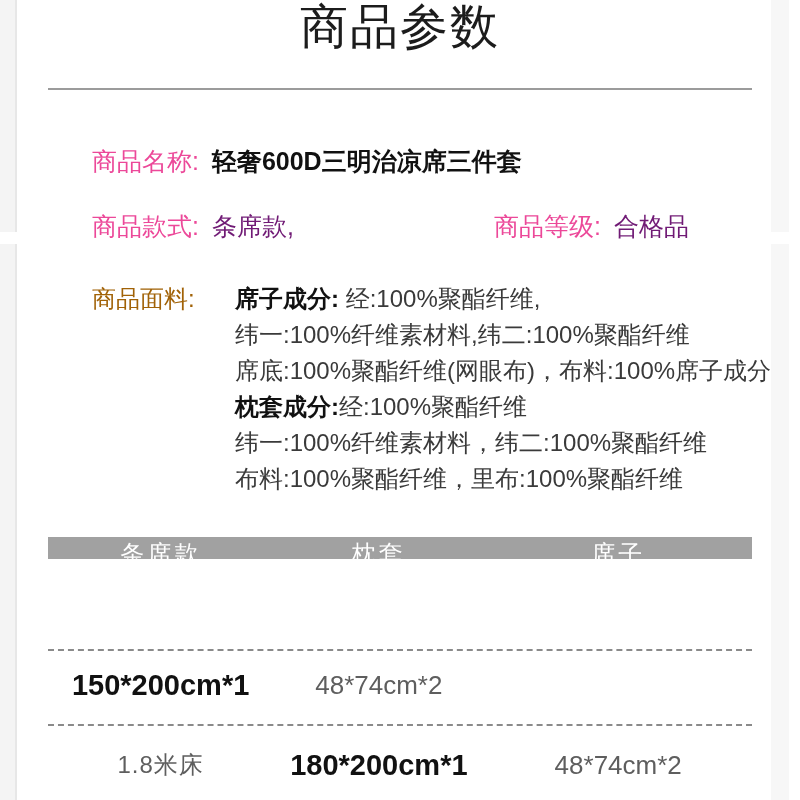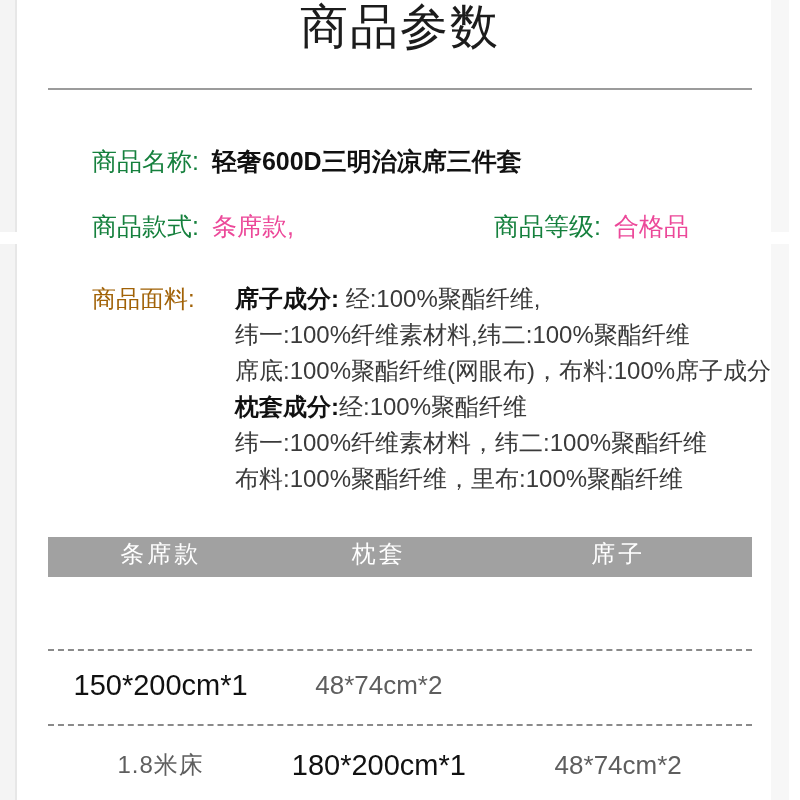--- a/index.html
+++ b/index.html
@@ -27,54 +27,54 @@
     letter-spacing: 2px;
   }
   .title-divider {
     position: absolute; top: 88px; left: 48px; width: 704px; height: 2px;
     background: #9b9b9b;
   }
 
   .info-row { position: absolute; left: 92px; font-size: 25px; line-height: 32px; white-space: nowrap; }
   .row-name  { top: 145px; }
   .row-style { top: 210px; width: 660px; }
-  .lbl { color: #15803d; }
-  .val { color: #ec4899; margin-left: 6px; }
+  .lbl { color: #ec4899; }
+  .val { color: #701a75; margin-left: 6px; }
   .val.strong { color: #111; font-weight: bold; }
   .grade-group { position: absolute; left: 402px; top: 0; }
 
   .fabric-block {
     position: absolute; top: 281px; left: 92px; width: 672px;
     display: flex; align-items: flex-start;
     font-size: 24px; line-height: 36px; color: #3a3a3a;
   }
   .fabric-label { flex: 0 0 118px; color: #a16207; }
   .fabric-lines { flex: 1; }
   .fabric-lines .line { white-space: nowrap; margin-left: 25px; }
   .fabric-lines b { color: #111; font-weight: bold; }
 
   .size-table { position: absolute; top: 537px; left: 48px; width: 704px; }
   .t-grid { display: grid; grid-template-columns: 32% 30% 38%; }
   .t-head {
-    height: 40px; line-height: 34px;
+    height: 22px; line-height: 34px;
     background: #a1a1a1; color: #ffffff;
     font-size: 24px; text-align: center;
   }
   .t-head > div { letter-spacing: 3px; }
   .dashed-divider {
     position: absolute; left: 0; width: 704px; height: 0;
     border-top: 2px dashed #8a8a8a;
   }
   .divider-1 { top: 112px; }
   .divider-2 { top: 187px; }
   .t-row { position: absolute; left: 0; width: 704px; height: 40px; align-items: center; text-align: center; }
   .t-row-1 { top: 128px; }
   .t-row-2 { top: 208px; }
   .cell-bed    { font-size: 24px; color: #5e5e5e; letter-spacing: 1px; }
-  .cell-mat    { font-size: 29px; color: #111; font-weight: normal; }
+  .cell-mat    { font-size: 29px; color: #111; font-weight: bold; }
   .cell-pillow { font-size: 26px; color: #5e5e5e; }
 </style>
 </head>
 <body>
 
 <div class="edge-band left band-top"></div>
 <div class="edge-band left band-bottom"></div>
 <div class="edge-band right band-top"></div>
 <div class="edge-band right band-bottom"></div>
 

